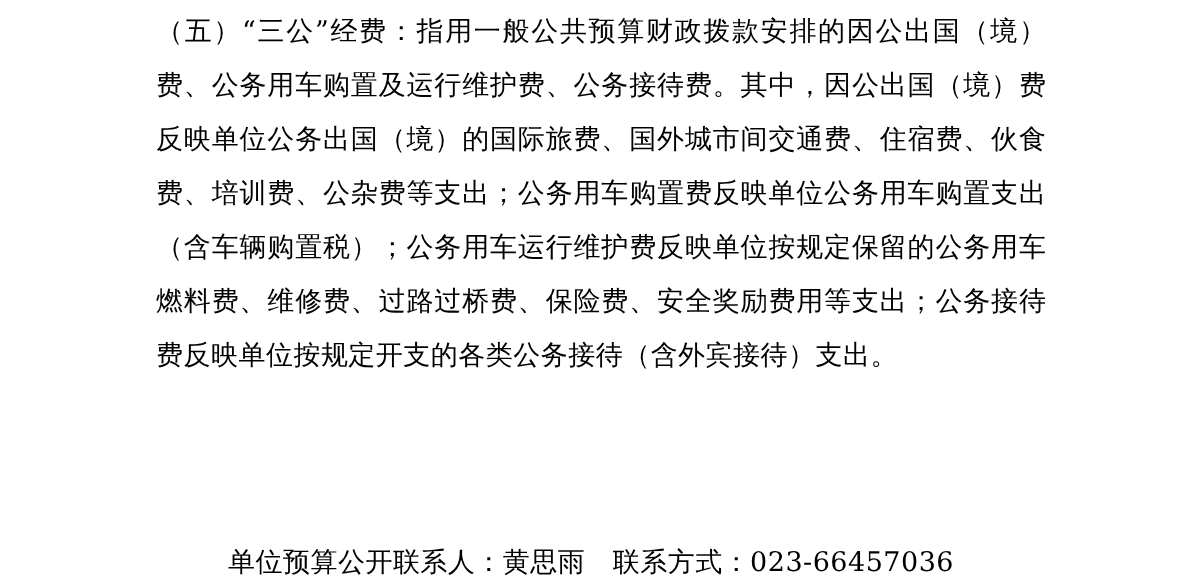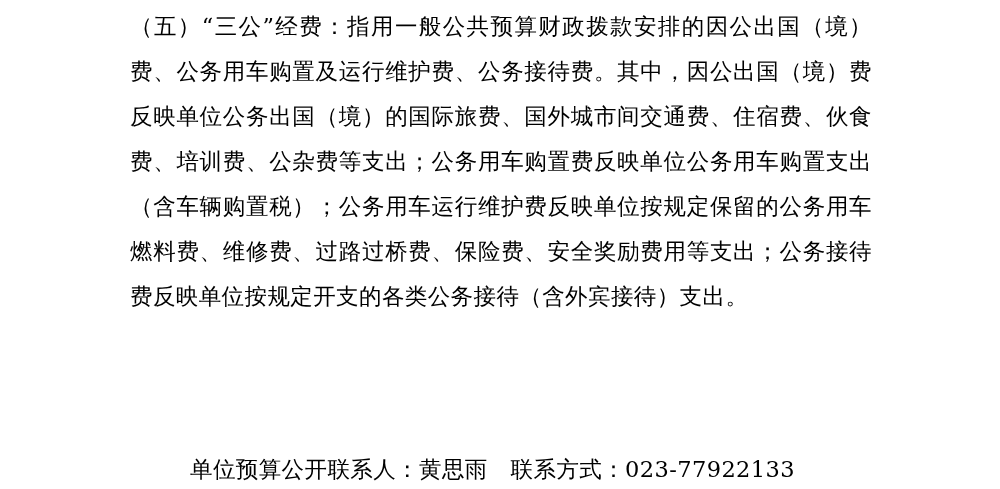--- a/index.html
+++ b/index.html
@@ -56,16 +56,16 @@
 </head>
 <body>
 
 <div class="page">
 
   <div class="body-block">
     <p class="para">（五）“三公”经费：指用一般公共预算财政拨款安排的因公出国（境）费、公务用车购置及运行维护费、公务接待费。其中，因公出国（境）费反映单位公务出国（境）的国际旅费、国外城市间交通费、住宿费、伙食费、培训费、公杂费等支出；公务用车购置费反映单位公务用车购置支出（含车辆购置税）；公务用车运行维护费反映单位按规定保留的公务用车燃料费、维修费、过路过桥费、保险费、安全奖励费用等支出；公务接待费反映单位按规定开支的各类公务接待（含外宾接待）支出。</p>
   </div>
 
   <div class="contact-block">
-    <p class="contact-line">单位预算公开联系人：黄思雨　联系方式：023-77922133</p>
+    <p class="contact-line">单位预算公开联系人：黄思雨　联系方式：023-66457036</p>
   </div>
 
 </div>
 
 </body></html>

